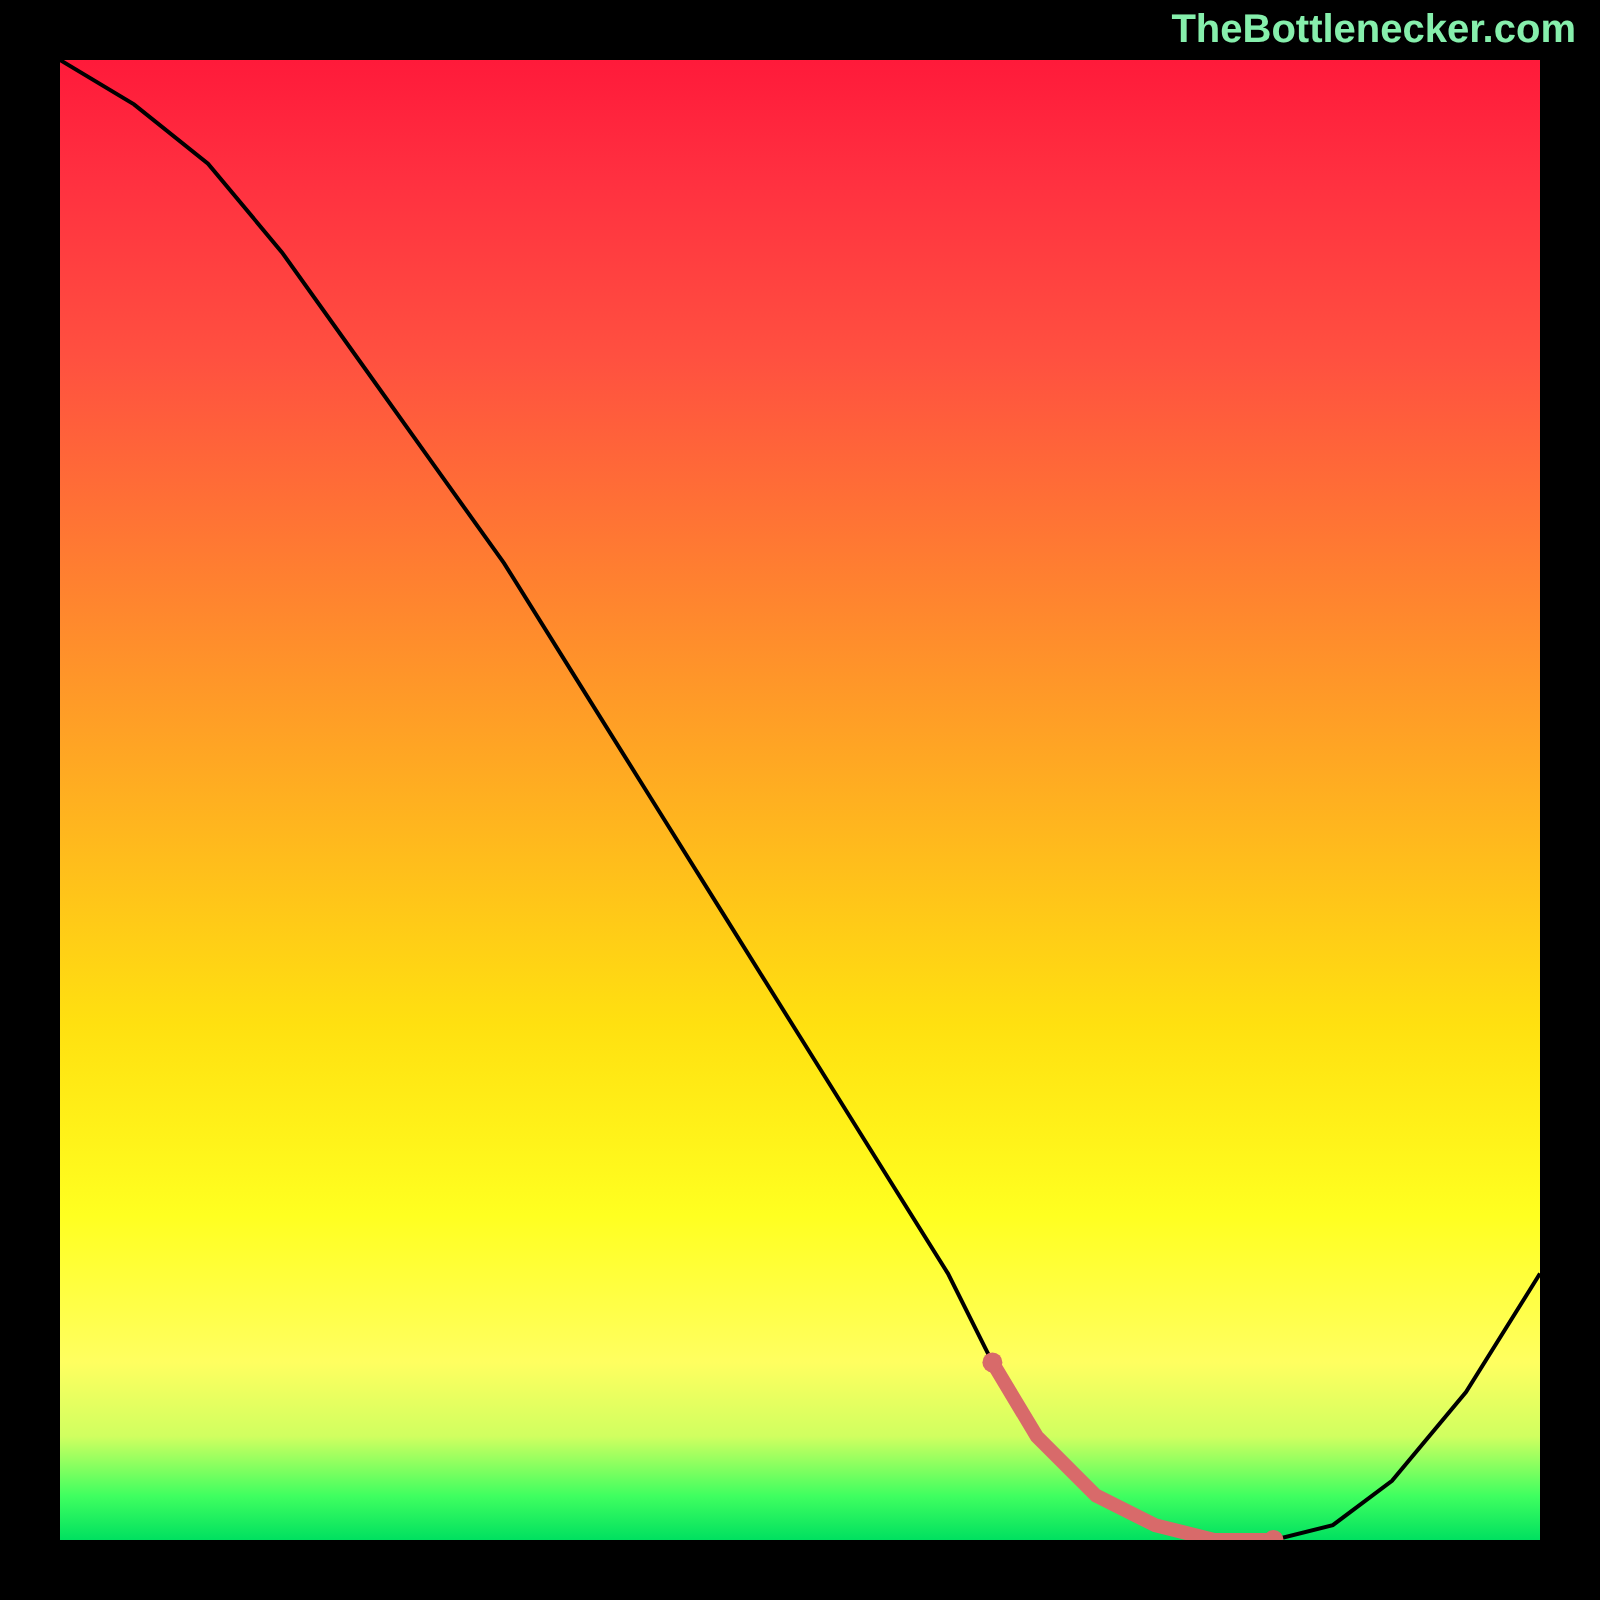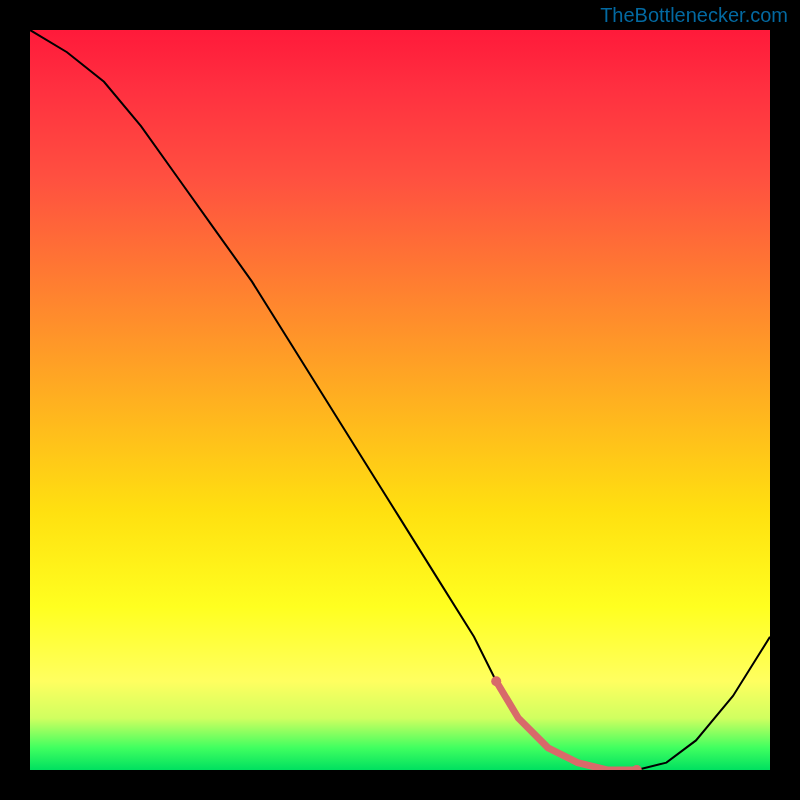--- a/index.html
+++ b/index.html
@@ -8,23 +8,23 @@
     background: #000;
     width: 800px;
     height: 800px;
     position: relative;
     font-family: Arial, sans-serif;
   }
   .watermark {
     position: absolute;
     top: 4px;
     right: 12px;
-    color: #0369a1;
+    color: #86efac;
     font-size: 20px;
-    font-weight: normal;
+    font-weight: bold;
     z-index: 10;
   }
   .plot-area {
     position: absolute;
     left: 30px;
     top: 30px;
     width: 740px;
     height: 740px;
   }
   .gradient-bg {

